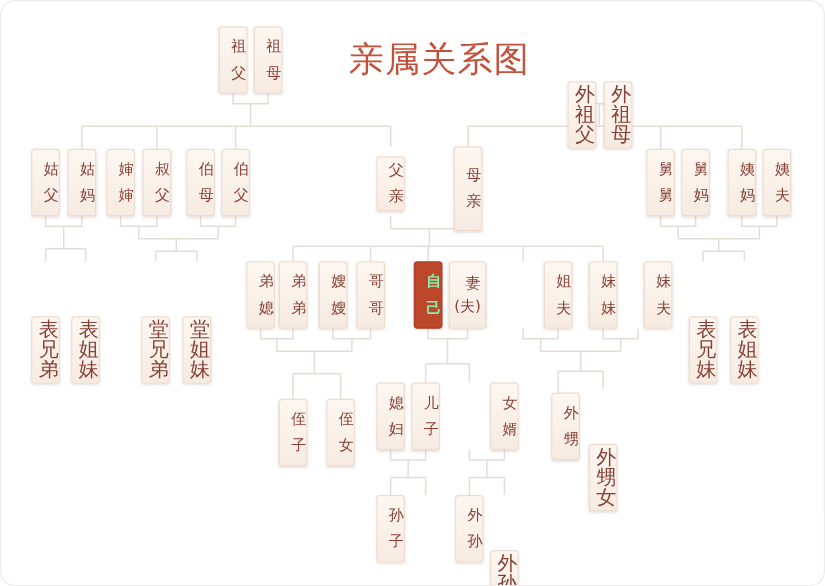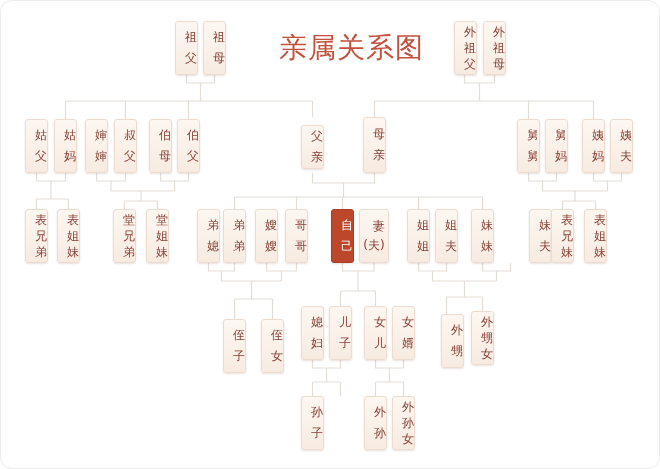--- a/index.html
+++ b/index.html
@@ -8,22 +8,22 @@
   .wires{position:absolute;left:0;top:0;width:660px;height:469px;}
   .title{position:absolute;left:278px;top:28px;width:160px;font-size:28px;font-weight:normal;
          color:#c4513b;letter-spacing:1px;white-space:nowrap;}
   .node{position:absolute;width:23px;height:54px;box-sizing:border-box;
         background:linear-gradient(180deg,#fdf7f1,#f7ebe1);
         border:1px solid #ecdccf;border-radius:3px;
         box-shadow:0 1px 2px rgba(120,90,70,.18);
         display:flex;align-items:center;justify-content:center;
         text-align:right;color:#874036;font-size:12px;line-height:21px;
         white-space:pre-line;word-break:break-all;}
-  .node.h3{font-size:12px;line-height:16px;}
-  .node.self{background:#bc472b;border-color:#a93d25;color:#ffffff;font-weight:normal;}
+  .node.h3{font-size:16px;line-height:16px;margin-top:44px;}
+  .node.self{background:#bc472b;border-color:#a93d25;color:#86efac;font-weight:bold;}
   .node.spouse{width:30px;line-height:19px;}
 </style>
 </head>
 <body>
 
 <div class="stage">
 
   <svg class="wires" viewBox="0 0 660 469" fill="none" stroke="#e3ddd7" stroke-width="1.2">
     <path d="M185.5 74 V82 H213.5 V74 M199.5 82 V100 M64.5 100 H311.5 M64.5 100 V118 M124.5 100 V118 M187.5 100 V118 M311.5 100 V116"></path>
     <path d="M463.5 74 V82 H493.5 V74 M478.5 82 V100 M373.5 100 H592.5 M373.5 100 V116 M527.5 100 V118 M592.5 100 V118"></path>
@@ -41,49 +41,47 @@
   <div class="node h3" style="left:453px;top:20px">外祖父</div>
   <div class="node h3" style="left:482px;top:20px">外祖母</div>
 
   <div class="node" style="left:24px;top:118px">姑父</div>
   <div class="node" style="left:53px;top:118px">姑妈</div>
   <div class="node" style="left:84px;top:118px">婶婶</div>
   <div class="node" style="left:113px;top:118px">叔父</div>
   <div class="node" style="left:148px;top:118px">伯母</div>
   <div class="node" style="left:176px;top:118px">伯父</div>
   <div class="node" style="left:300px;top:124px;height:44px">父亲</div>
-  <div class="node" style="left:362px;top:116px;height:56px">母亲</div>
+  <div class="node" style="left:362px;top:116px;height:68px">母亲</div>
   <div class="node" style="left:516px;top:118px">舅舅</div>
   <div class="node" style="left:544px;top:118px">舅妈</div>
   <div class="node" style="left:581px;top:118px">姨妈</div>
   <div class="node" style="left:609px;top:118px">姨夫</div>
 
   <div class="node h3" style="left:24px;top:208px">表兄弟</div>
   <div class="node h3" style="left:56px;top:208px">表姐妹</div>
   <div class="node h3" style="left:112px;top:208px">堂兄弟</div>
   <div class="node h3" style="left:145px;top:208px">堂姐妹</div>
   <div class="node" style="left:196px;top:208px">弟媳</div>
   <div class="node" style="left:222px;top:208px">弟弟</div>
   <div class="node" style="left:254px;top:208px">嫂嫂</div>
   <div class="node" style="left:284px;top:208px">哥哥</div>
   <div class="node self" style="left:330px;top:208px">自己</div>
   <div class="node spouse" style="left:358px;top:208px">妻
 (夫)</div>
-  <div class="node" style="left:406px;top:208px">姐姐</div>
   <div class="node" style="left:434px;top:208px">姐夫</div>
   <div class="node" style="left:470px;top:208px">妹妹</div>
-  <div class="node" style="left:528px;top:208px">妹夫</div>
+  <div class="node" style="left:514px;top:208px">妹夫</div>
   <div class="node h3" style="left:550px;top:208px">表兄妹</div>
   <div class="node h3" style="left:583px;top:208px">表姐妹</div>
 
   <div class="node" style="left:222px;top:318px">侄子</div>
   <div class="node" style="left:260px;top:318px">侄女</div>
   <div class="node" style="left:300px;top:305px">媳妇</div>
   <div class="node" style="left:328px;top:305px">儿子</div>
-  <div class="node" style="left:363px;top:305px">女儿</div>
   <div class="node" style="left:391px;top:305px">女婿</div>
   <div class="node" style="left:440px;top:313px">外甥</div>
   <div class="node h3" style="left:470px;top:310px">外甥女</div>
 
   <div class="node" style="left:300px;top:395px">孙子</div>
   <div class="node" style="left:363px;top:395px">外孙</div>
   <div class="node h3" style="left:391px;top:395px">外孙女</div>
 
 </div>
 

